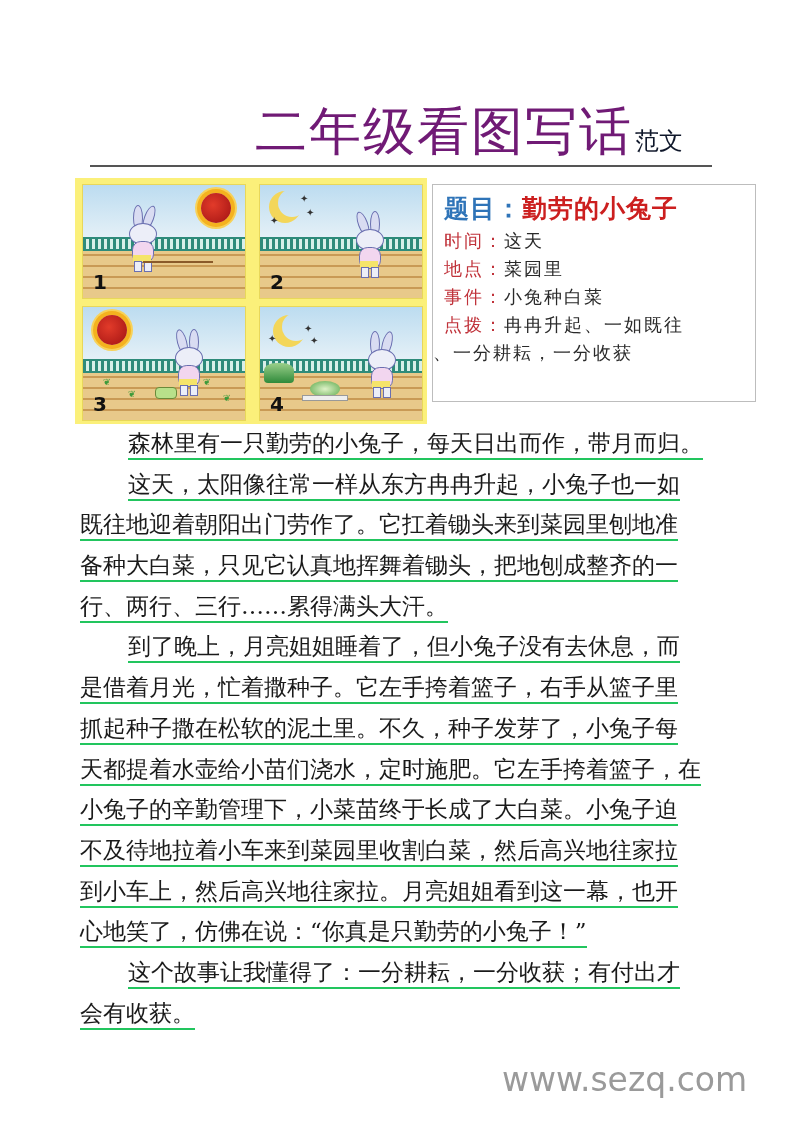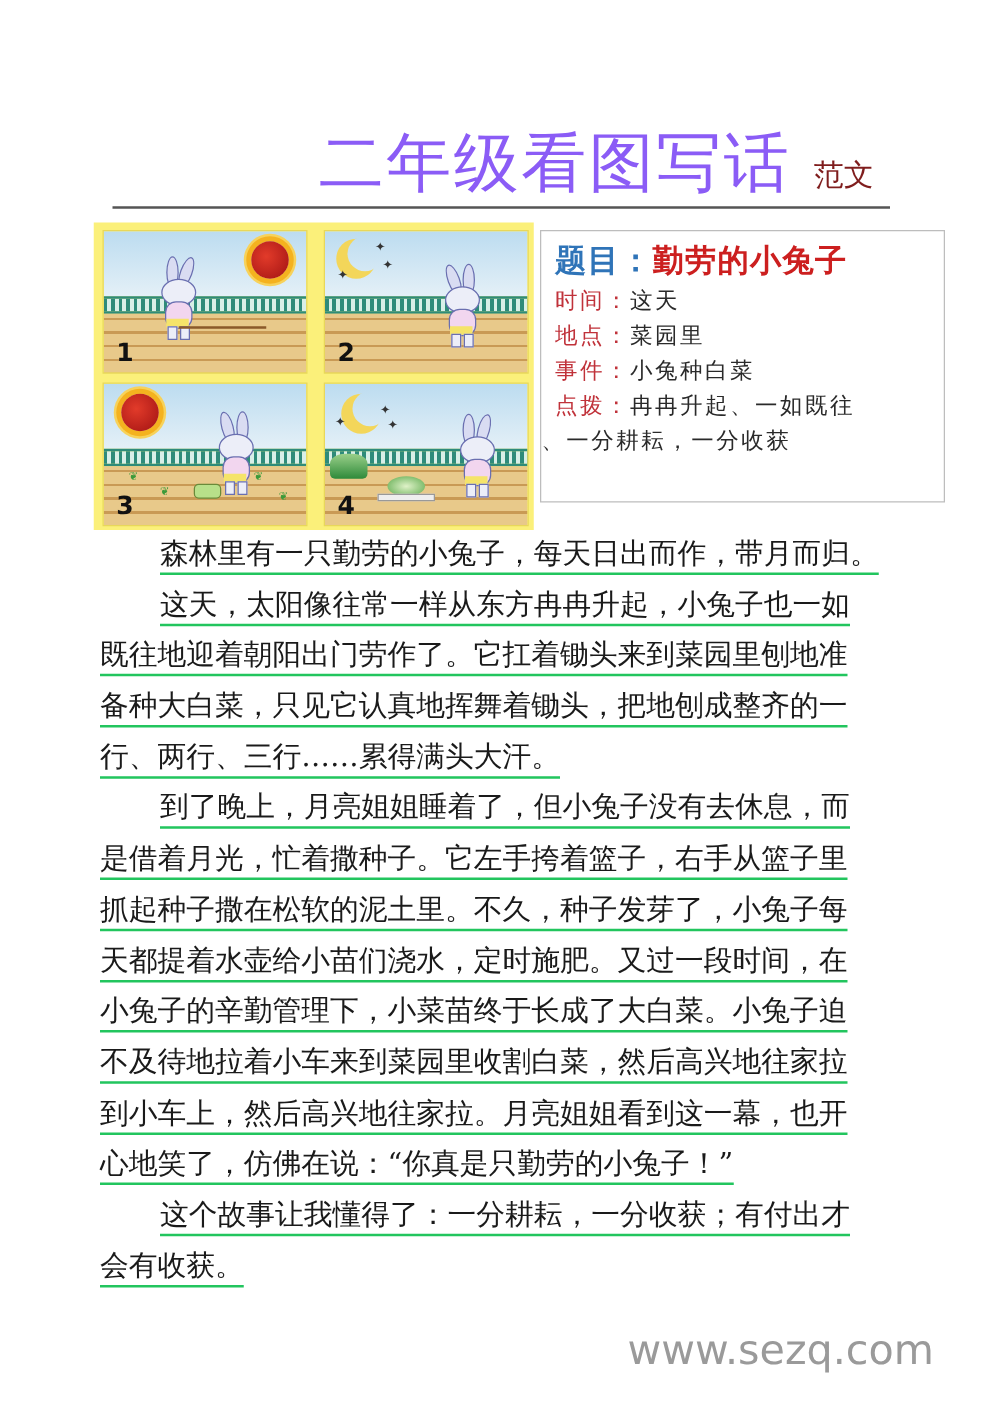--- a/index.html
+++ b/index.html
@@ -1,23 +1,23 @@
 <!DOCTYPE html>
 <html><head>
 <meta charset="utf-8">
 <style>
   html, body { margin: 0; padding: 0; background: #ffffff; }
   body { width: 800px; height: 1131px; position: relative; overflow: hidden;
          font-family: "DejaVu Serif", "Liberation Serif", serif; color: #1a1a1a; }
 
   .title-wrap { position: absolute; left: 255px; top: 100px; height: 66px; }
   .main-title { font-family: "DejaVu Sans", "Liberation Sans", sans-serif; font-size: 52px;
-                color: #8b5cf6; letter-spacing: 2px; line-height: 62px; display: inline-block; }
+                color: #701a75; letter-spacing: 2px; line-height: 62px; display: inline-block; }
   .sub-title { font-family: "DejaVu Serif", "Liberation Serif", serif; font-size: 24px;
-               color: #7f1d1d; display: inline-block; margin-left: 18px; }
+               color: #0f172a; display: inline-block; margin-left: 2px; }
   .title-rule { position: absolute; left: 90px; top: 165px; width: 622px; height: 2px;
                 background: #555; }
 
   .pic-panel { position: absolute; left: 75px; top: 178px; width: 352px; height: 246px;
                background: #fbf07a; }
   .frame { position: absolute; width: 162px; height: 113px; overflow: hidden;
            border: 1px solid #e8d75a; }
   .frame .sky { position: absolute; left: 0; top: 0; width: 100%; height: 52px;
                 background: linear-gradient(#bcdcf0, #e4f0f7); }
   .frame .fence { position: absolute; left: 0; top: 52px; width: 100%; height: 14px;
@@ -180,21 +180,21 @@
 
 <div class="essay">
   <div class="essay-line indent"><span>森林里有一只勤劳的小兔子，每天日出而作，带月而归。</span></div>
   <div class="essay-line indent"><span>这天，太阳像往常一样从东方冉冉升起，小兔子也一如</span></div>
   <div class="essay-line"><span>既往地迎着朝阳出门劳作了。它扛着锄头来到菜园里刨地准</span></div>
   <div class="essay-line"><span>备种大白菜，只见它认真地挥舞着锄头，把地刨成整齐的一</span></div>
   <div class="essay-line"><span>行、两行、三行……累得满头大汗。</span></div>
   <div class="essay-line indent"><span>到了晚上，月亮姐姐睡着了，但小兔子没有去休息，而</span></div>
   <div class="essay-line"><span>是借着月光，忙着撒种子。它左手挎着篮子，右手从篮子里</span></div>
   <div class="essay-line"><span>抓起种子撒在松软的泥土里。不久，种子发芽了，小兔子每</span></div>
-  <div class="essay-line"><span>天都提着水壶给小苗们浇水，定时施肥。又过一段时间，在</span></div>
+  <div class="essay-line"><span>天都提着水壶给小苗们浇水，定时施肥。它左手挎着篮子，在</span></div>
   <div class="essay-line"><span>小兔子的辛勤管理下，小菜苗终于长成了大白菜。小兔子迫</span></div>
   <div class="essay-line"><span>不及待地拉着小车来到菜园里收割白菜，然后高兴地往家拉</span></div>
   <div class="essay-line"><span>到小车上，然后高兴地往家拉。月亮姐姐看到这一幕，也开</span></div>
   <div class="essay-line"><span>心地笑了，仿佛在说：“你真是只勤劳的小兔子！”</span></div>
   <div class="essay-line indent"><span>这个故事让我懂得了：一分耕耘，一分收获；有付出才</span></div>
   <div class="essay-line"><span>会有收获。</span></div>
 </div>
 
 <div class="watermark">www.sezq.com</div>
 

